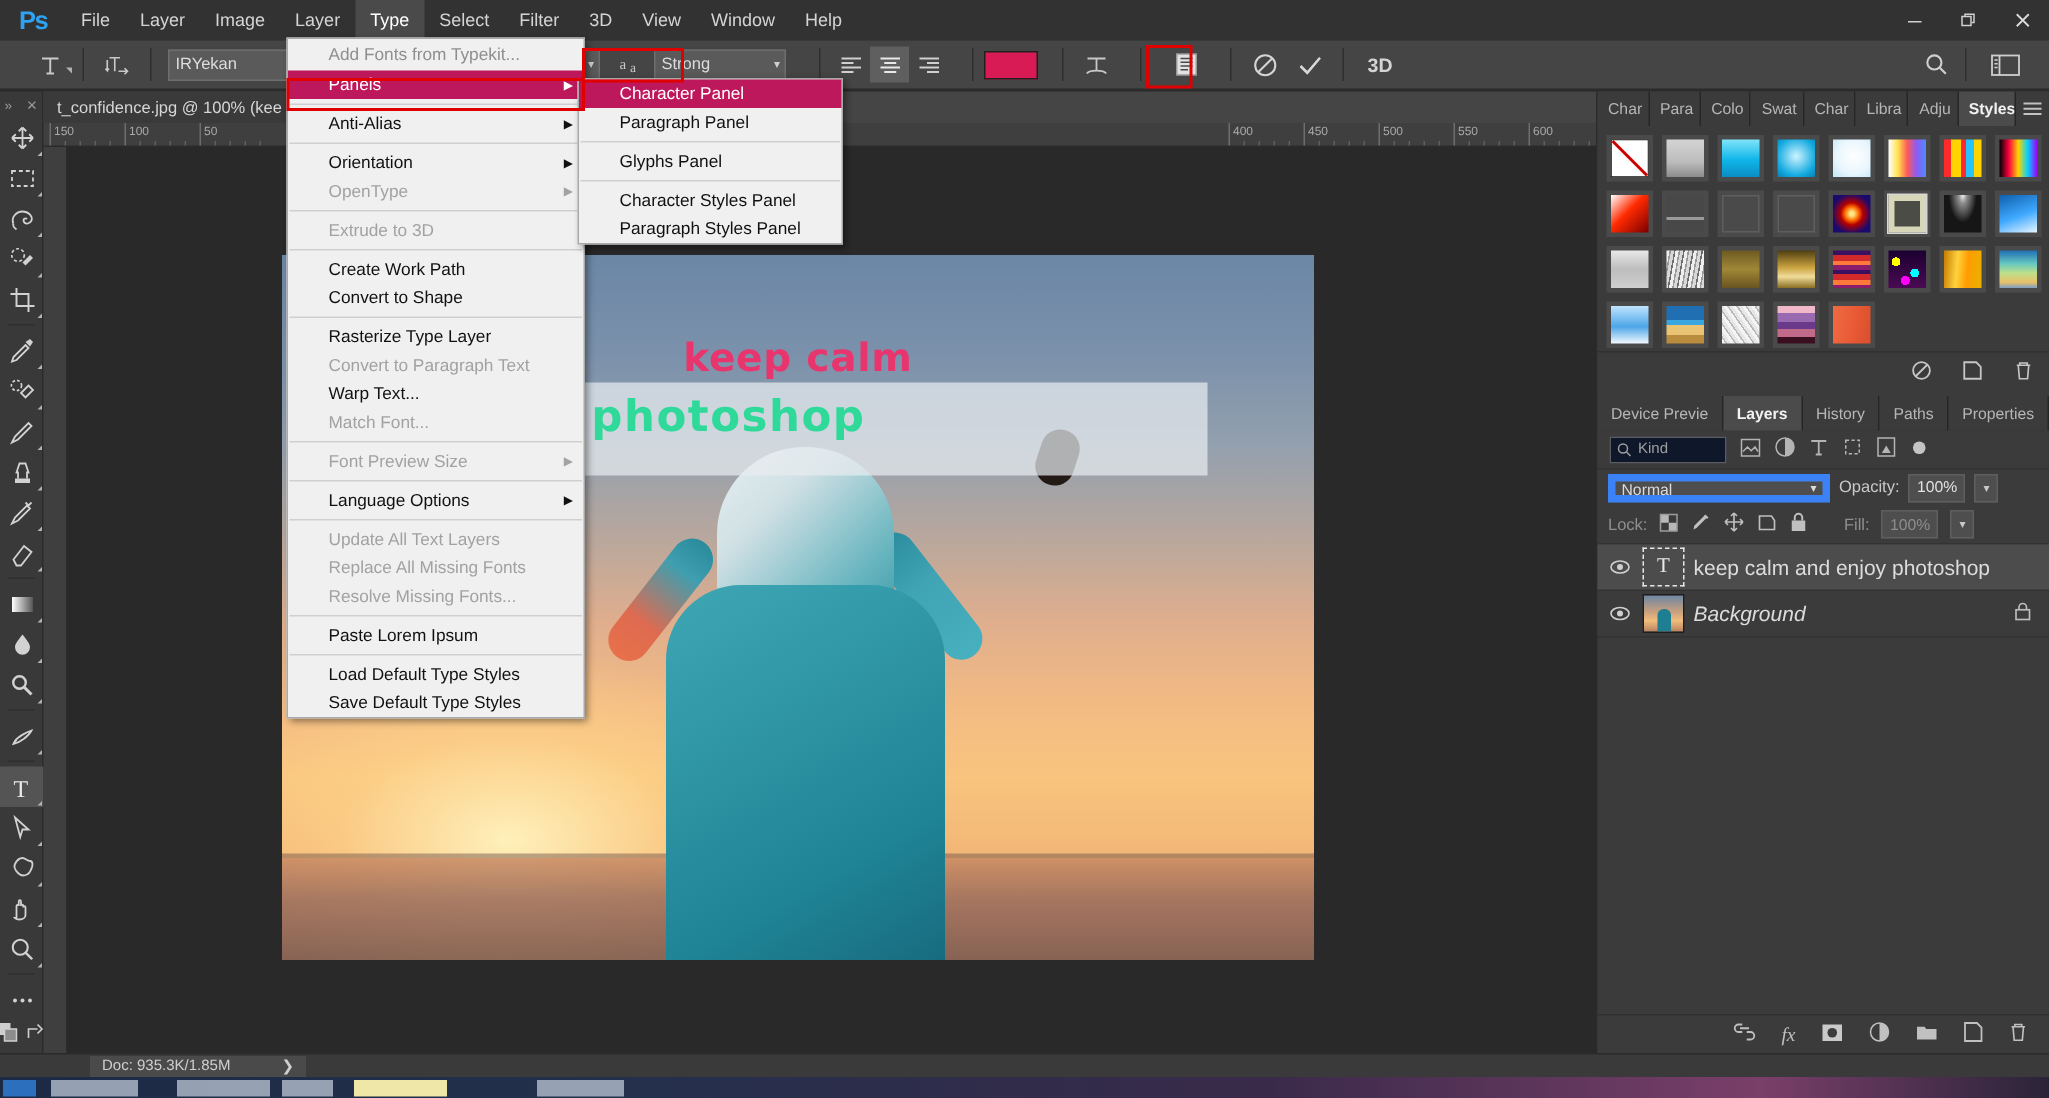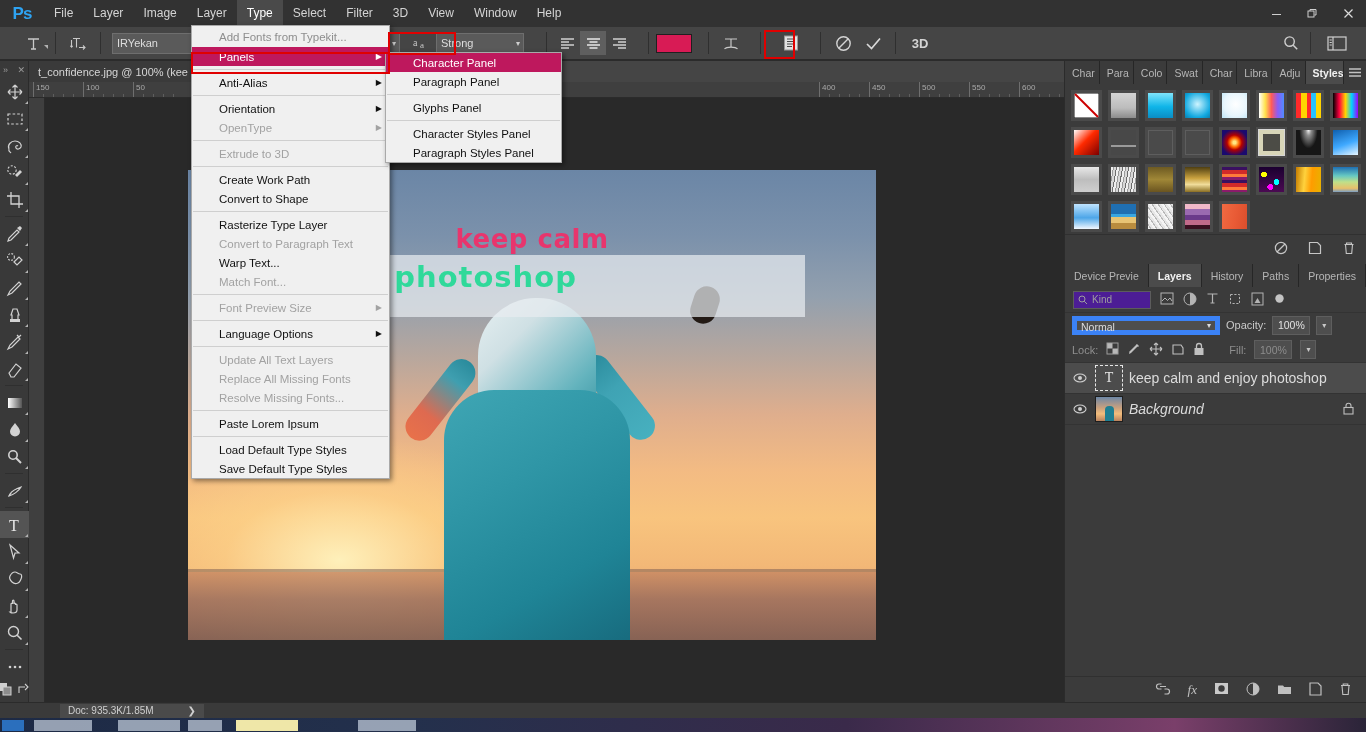--- a/index.html
+++ b/index.html
@@ -105,21 +105,21 @@
   .styles-grid{display:grid;grid-template-columns:repeat(8,31px);grid-gap:6px 6px;}
   .style-cell{width:31px;height:31px;background:#4a4a4a;display:flex;align-items:center;justify-content:center;}
   .style-chip{width:25px;height:25px;}
   .style-cell.sel .style-chip{outline:1px solid #d6d6d6;}
   .styles-foot{height:28px;background:#3b3b3b;border-top:1px solid #303030;display:flex;align-items:center;justify-content:flex-end;padding-right:10px;gap:20px;color:#c9c9c9;}
   .layers-tabs{display:flex;height:23px;background:#2f2f2f;margin-top:2px;}
   .ltab{padding:0 9px;display:flex;align-items:center;font-size:10.5px;color:#b6b6b6;border-right:1px solid #262626;background:#3b3b3b;white-space:nowrap;}
   .ltab.active{background:#4b4b4b;color:#f2f2f2;font-weight:bold;}
   .layers-body{background:#3b3b3b;}
   .filter-row{height:26px;display:flex;align-items:center;padding:0 8px;gap:9px;border-bottom:1px solid #333;}
-  .kind-box{width:78px;height:18px;background:#4c1d95;border:1px solid #5c5c5c;display:flex;align-items:center;padding:0 4px;gap:4px;color:#9e9e9e;font-size:10px;}
+  .kind-box{width:78px;height:18px;background:#0f172a;border:1px solid #5c5c5c;display:flex;align-items:center;padding:0 4px;gap:4px;color:#9e9e9e;font-size:10px;}
   .blend-row{height:24px;display:flex;align-items:center;padding:0 7px;gap:6px;}
   .blend-select{width:148px;height:19px;background:#4e4e4e;border:5px solid #3b82f6;display:flex;align-items:flex-start;padding:0 4px;position:relative;color:#dcdcdc;font-size:10.5px;}
   .blend-select .arw{position:absolute;right:4px;font-size:8px;}
   .opv-val{width:38px;height:19px;background:#4e4e4e;border:1px solid #5e5e5e;display:flex;align-items:center;justify-content:center;color:#e0e0e0;font-size:10.5px;}
   .opv-arw{width:16px;height:19px;background:#4e4e4e;border:1px solid #5e5e5e;display:flex;align-items:center;justify-content:center;font-size:8px;}
   .lock-row{height:26px;display:flex;align-items:center;padding:0 7px;gap:8px;border-bottom:1px solid #333;}
   .layer-row{height:31px;display:flex;align-items:center;padding:0 6px;gap:6px;border-bottom:1px solid #333;}
   .layer-row.sel{background:#4c4c4c;}
   .eye{width:18px;display:flex;align-items:center;justify-content:center;color:#cfcfcf;}
   .thumb{width:28px;height:26px;border:1px solid #1e1e1e;display:flex;align-items:center;justify-content:center;overflow:hidden;background:#555;}

